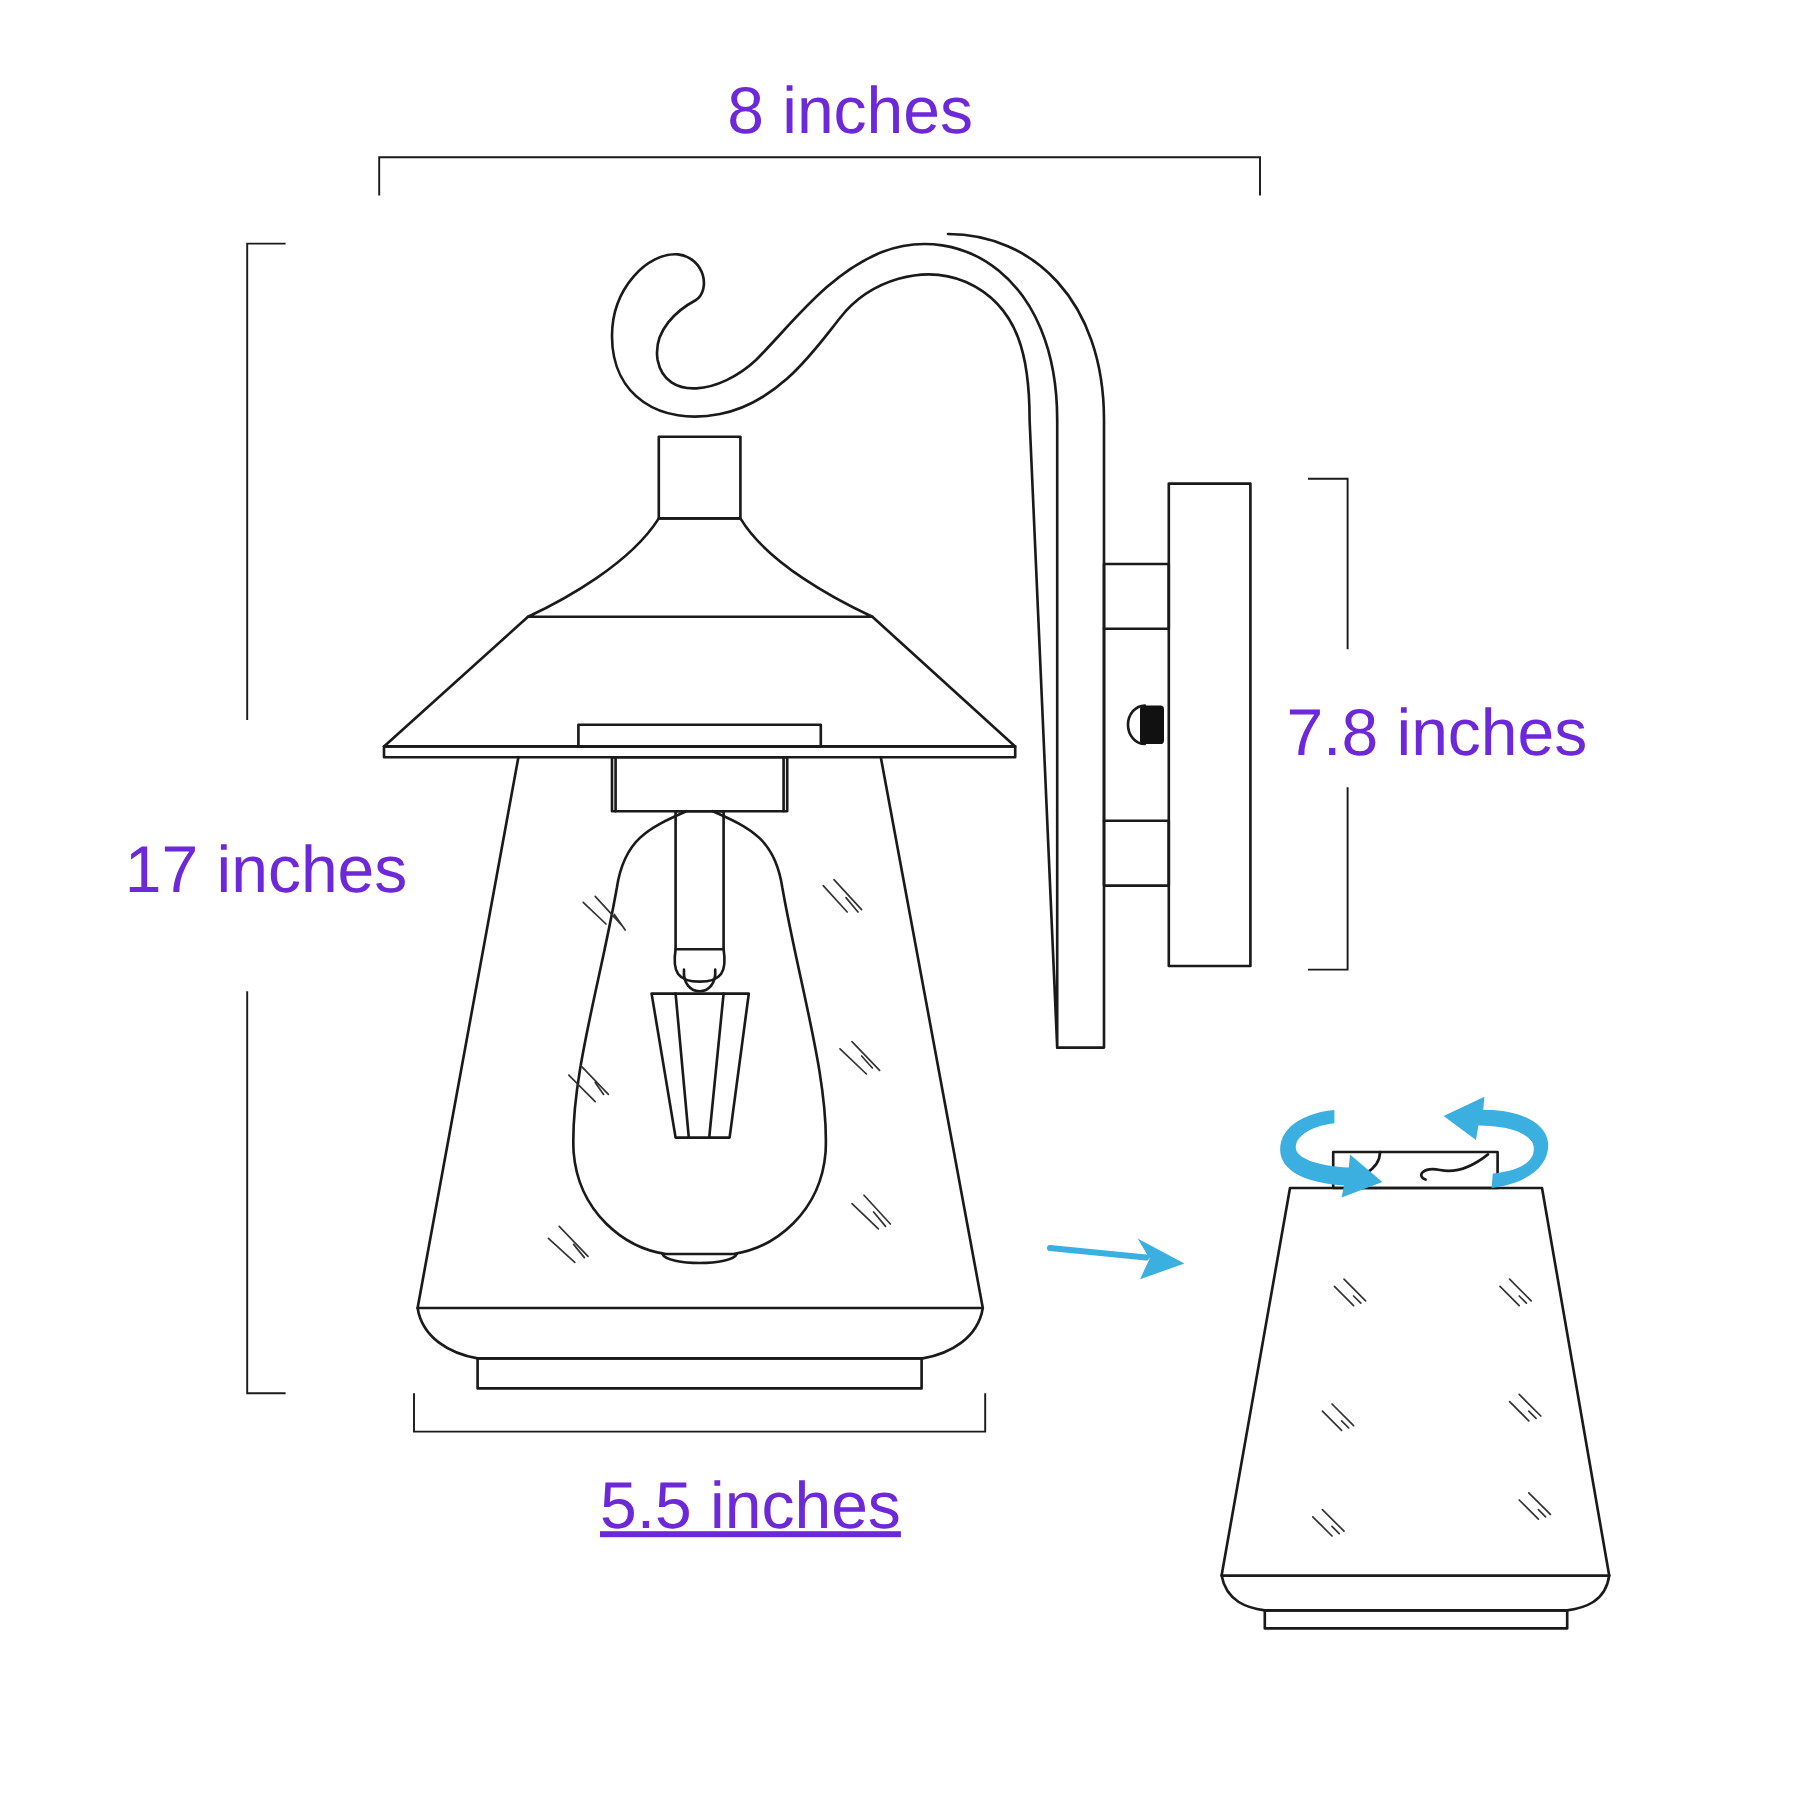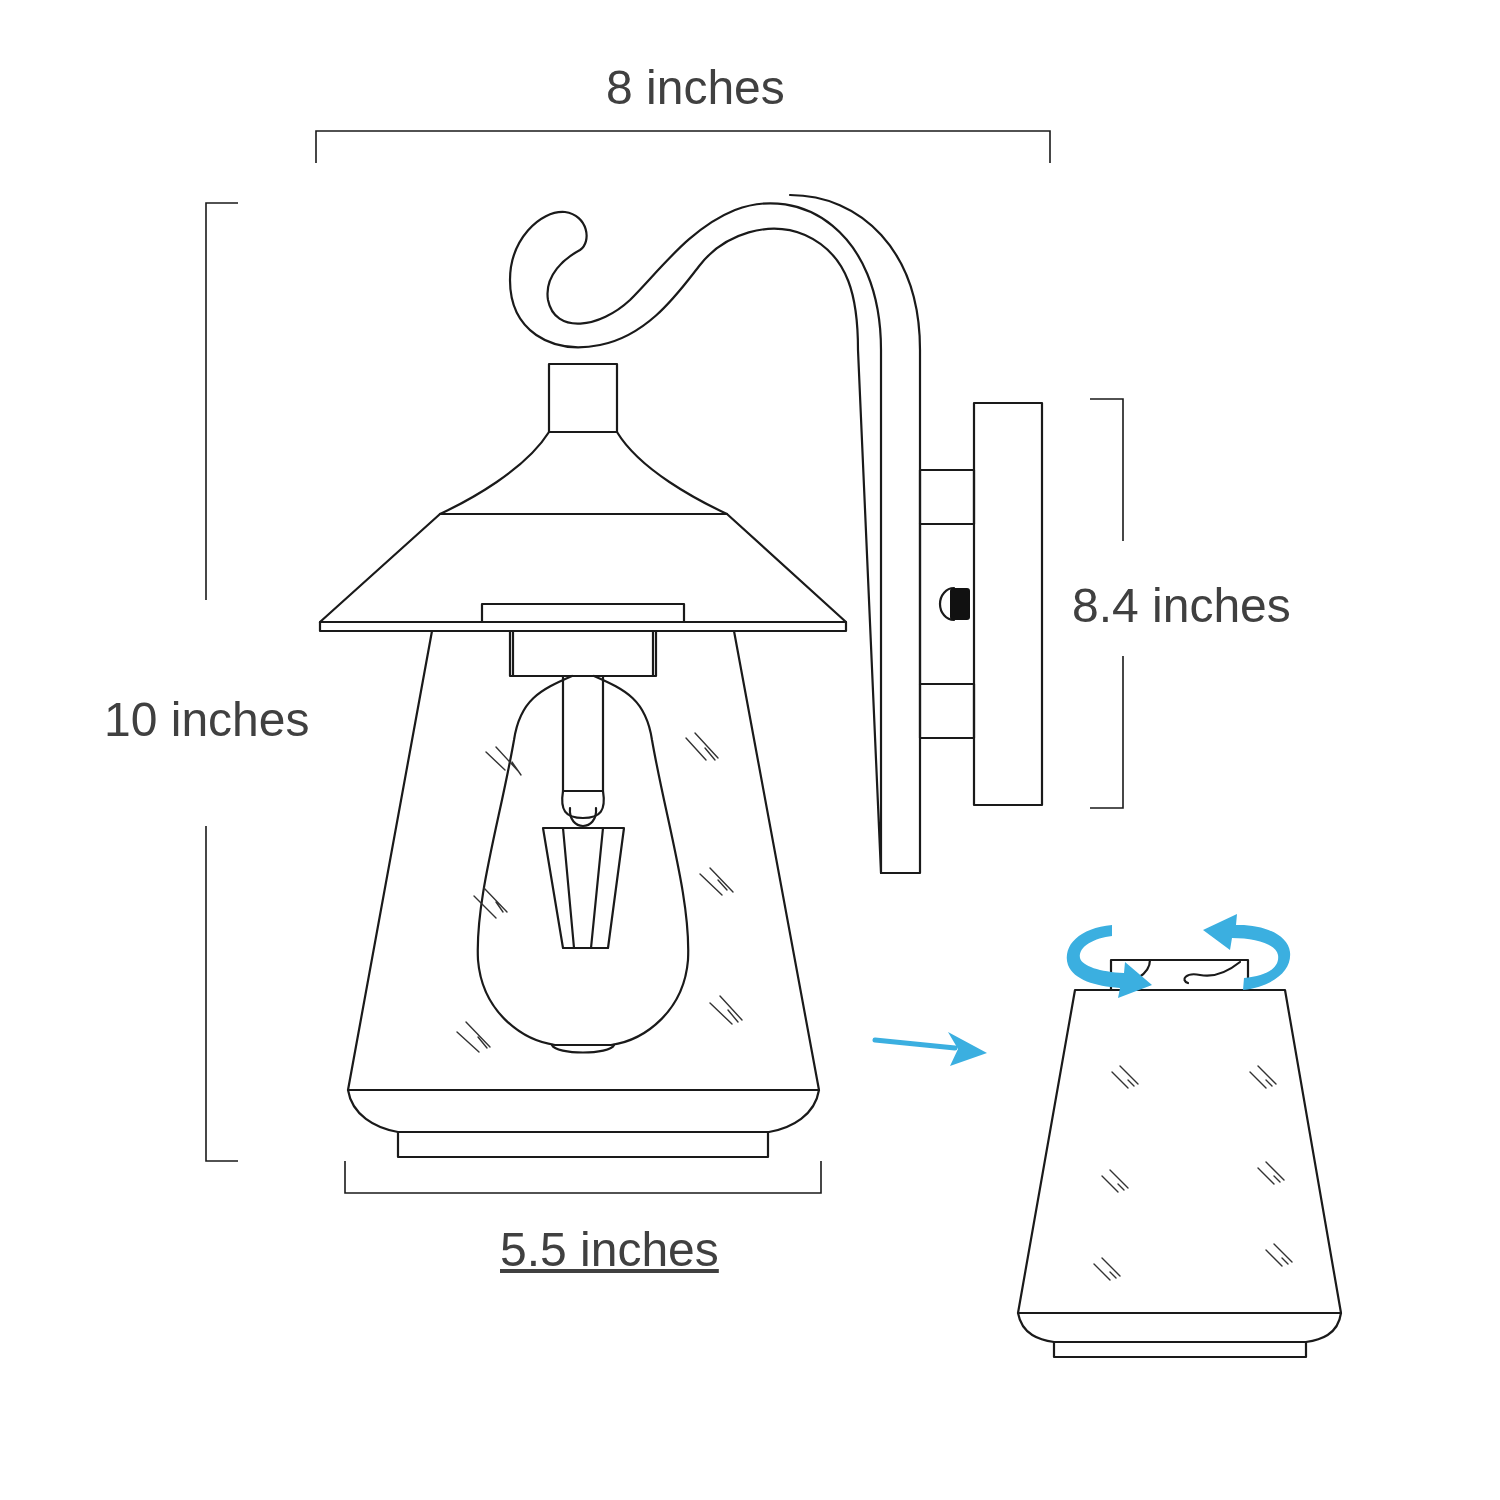--- a/index.html
+++ b/index.html
@@ -1,34 +1,34 @@
 <!DOCTYPE html>
 <html><head>
   <meta charset="utf-8">
   <style>
     html, body { margin: 0; padding: 0; background: #ffffff; }
     body { width: 1500px; height: 1500px; position: relative; overflow: hidden; }
     .label {
       position: absolute;
       font-family: "Liberation Sans", sans-serif;
-      font-size: 48px;
-      color: #404040;
+      font-size: 55px;
+      color: #6d28d9;
       white-space: nowrap;
     }
     svg { position: absolute; left: 0; top: 0; }
     .ln { fill: none; stroke: #1a1a1a; stroke-width: 2.2; stroke-linejoin: round; stroke-linecap: round; }
     .thin { fill: none; stroke: #333; stroke-width: 1.4; stroke-linecap: round; }
     .dim { fill: none; stroke: #1a1a1a; stroke-width: 1.6; }
   </style>
 </head>
 <body>
 
 <div class="label" style="left:606px; top:60px;">8 inches</div>
-<div class="label" style="left:104px; top:692px;">10 inches</div>
-<div class="label" style="left:1072px; top:578px;">8.4 inches</div>
+<div class="label" style="left:104px; top:692px;">17 inches</div>
+<div class="label" style="left:1072px; top:578px;">7.8 inches</div>
 <div class="label" style="left:500px; top:1222px;text-decoration:underline;">5.5 inches</div>
 
 <svg width="1500" height="1500" viewBox="0 0 1500 1500">
 
   <g>
     <path class="dim" d="M316 163 V131 H1050 V163"></path>
   </g>
   <g>
     <path class="dim" d="M238 203 H206 V600"></path>
     <path class="dim" d="M206 826 V1161 H238"></path>

